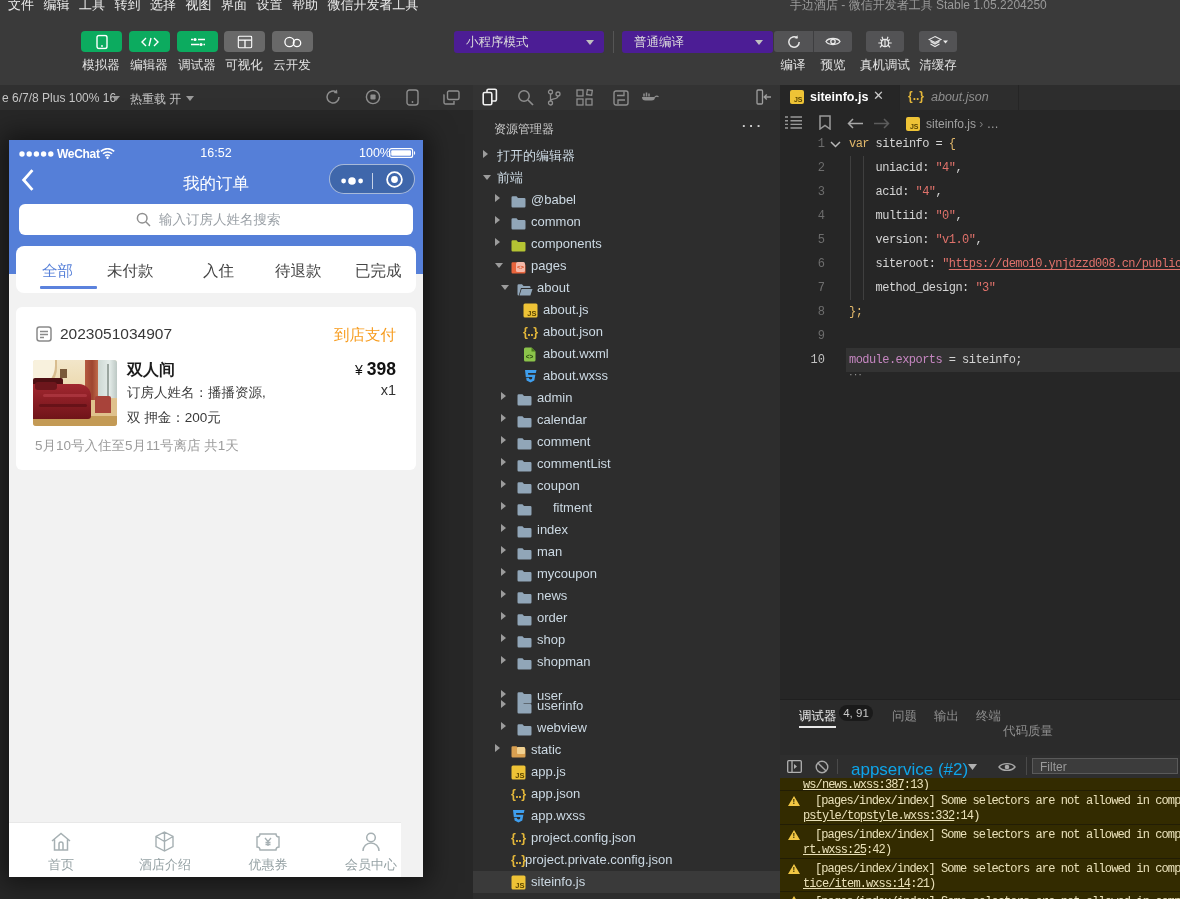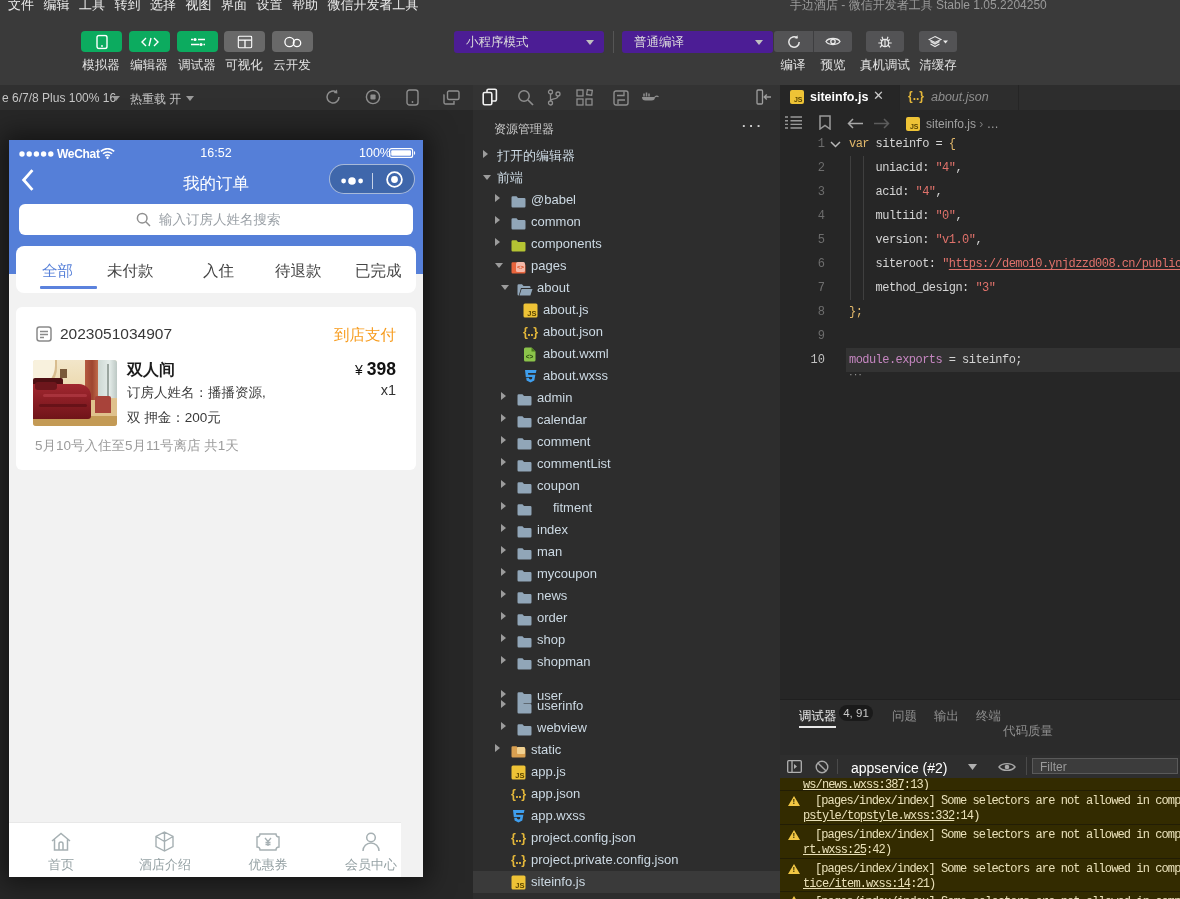--- a/index.html
+++ b/index.html
@@ -504,21 +504,21 @@
             <path d="M2 1 L13.5 1 L12.8 4 L5 4 L5.3 5.8 L12.4 5.8 L11.3 11.5 L7.5 13.5 L3.6 11.5 L3.2 8.7 L6 8.7 L6.2 9.9 L7.6 10.6 L9 9.9 L9.3 8 L2.8 8 Z" fill="#3f9eed"></path>
           </svg></span>
         <span style="position:absolute;left:58px;">app.wxss</span>
       </div>
       <div class="trow" style="top:717px;">
         <span class="ficon" style="left:38px;"><span style="color:#e5b83a;font-size:12.5px;font-weight:bold;letter-spacing:-0.5px;position:relative;top:-4px;">{..}</span></span>
         <span style="position:absolute;left:58px;">project.config.json</span>
       </div>
       <div class="trow" style="top:739px;">
         <span class="ficon" style="left:38px;"><span style="color:#e5b83a;font-size:12.5px;font-weight:bold;letter-spacing:-0.5px;position:relative;top:-4px;">{..}</span></span>
-        <span style="position:absolute;left:58px;">project.private.config.json</span>
+        <span style="position:absolute;left:52px;">project.private.config.json</span>
       </div>
       <div class="trow" style="top:761px;background:#3a3a3a;">
         <span class="ficon" style="left:38px;"><svg width="15" height="15" viewBox="0 0 15 15">
             <rect x="0.5" y="0.5" width="14" height="14" rx="1.5" fill="#eec336"></rect>
             <text x="13.5" y="12.5" text-anchor="end" font-family="Liberation Sans" font-size="7.5" font-weight="bold" fill="#5a4500">JS</text>
           </svg></span>
         <span style="position:absolute;left:58px;">siteinfo.js</span>
       </div>
       <div class="trow" style="top:783px;">
         <span class="ficon" style="left:38px;"><span style="color:#e5b83a;font-size:12.5px;font-weight:bold;letter-spacing:-0.5px;position:relative;top:-4px;">{..}</span></span>
@@ -595,21 +595,21 @@
     <svg width="15" height="13" viewBox="0 0 15 13" style="position:absolute;left:7px;top:5px;">
         <rect x="0.7" y="0.7" width="13.6" height="11.6" rx="1" fill="none" stroke="#b0b0b0" stroke-width="1.3"></rect>
         <path d="M5 0.7 L5 12.3" stroke="#b0b0b0" stroke-width="1.3"></path>
         <path d="M7 4 L10 6.5 L7 9 Z" fill="#b0b0b0"></path>
       </svg>
     <svg width="14" height="14" viewBox="0 0 14 14" style="position:absolute;left:35px;top:5px;">
         <circle cx="7" cy="7" r="5.8" fill="none" stroke="#a8a8a8" stroke-width="1.4"></circle>
         <path d="M2.9 2.9 L11.1 11.1" stroke="#a8a8a8" stroke-width="1.4"></path>
       </svg>
     <div style="position:absolute;left:57px;top:4px;width:1px;height:15px;background:#4a4a4a;"></div>
-    <span class="dtxt" style="left:71px;top:5px;color:#ffffff;font-size:14px;">appservice (#2)</span>
+    <span class="dtxt" style="left:71px;top:5px;color:#0ea5e9;font-size:17px;">appservice (#2)</span>
     <svg width="9" height="6" viewBox="0 0 9 6" style="position:absolute;left:188px;top:9px;">
         <path d="M0 0 L9 0 L4.5 6 Z" fill="#b0b0b0"></path>
       </svg>
     <svg width="18" height="12" viewBox="0 0 18 12" style="position:absolute;left:218px;top:6px;">
         <path d="M1 6 C4 1.5 14 1.5 17 6 C14 10.5 4 10.5 1 6 Z" fill="none" stroke="#a8a8a8" stroke-width="1.4"></path>
         <circle cx="9" cy="6" r="2.3" fill="#a8a8a8"></circle>
       </svg>
     <div style="position:absolute;left:246px;top:2px;width:1px;height:18px;background:#4a4a4a;"></div>
     <div style="position:absolute;left:252px;top:3px;width:146px;height:16px;background:#3c3c3c;border:1px solid #5a5a5a;color:#9a9a9a;font-size:12px;line-height:16px;padding-left:7px;box-sizing:border-box;">Filter</div>
   </div>

